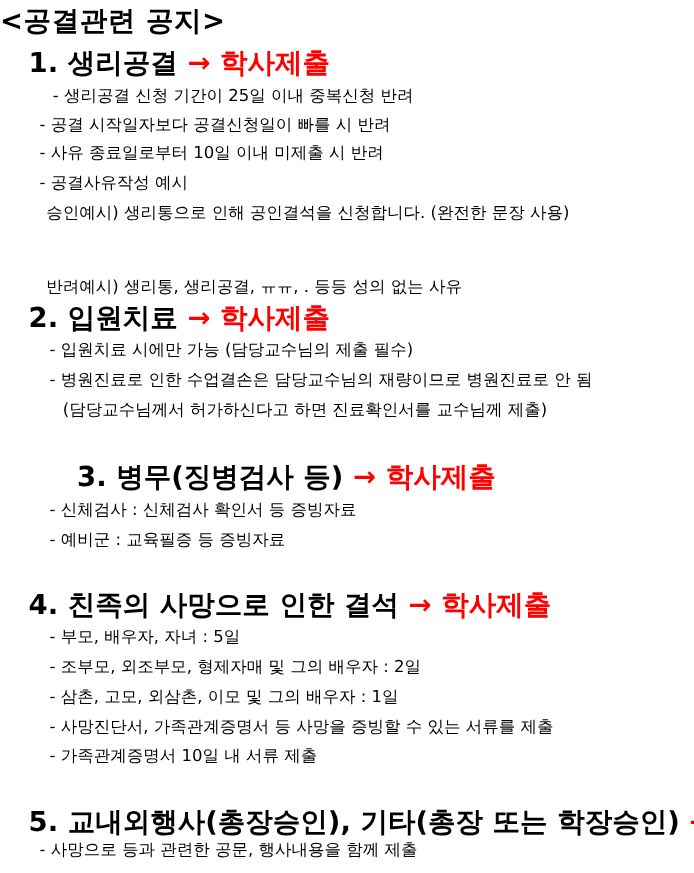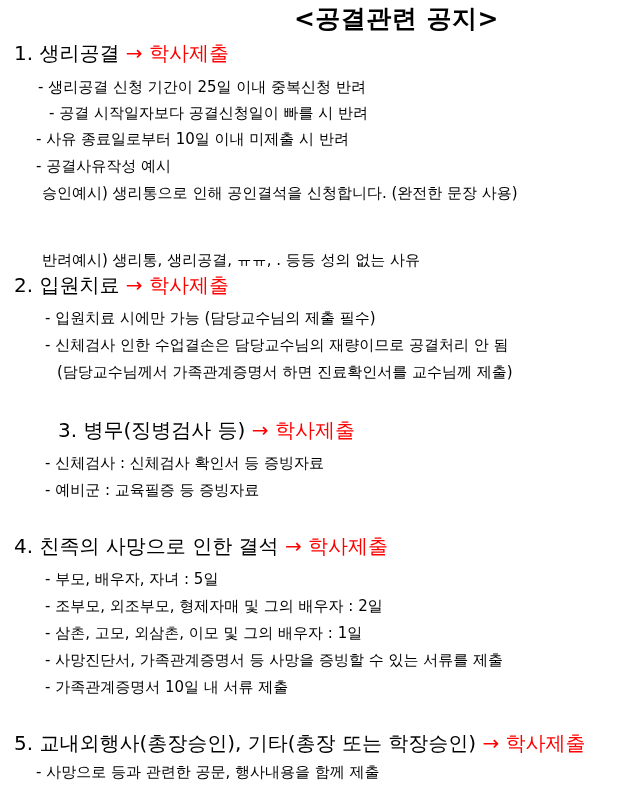--- a/index.html
+++ b/index.html
@@ -13,30 +13,30 @@
       overflow: hidden;
       position: relative;
       font-family: "DejaVu Sans", "Liberation Sans", sans-serif;
       color: #000000;
     }
     .title {
       position: absolute;
       top: 2px;
       left: 0;
       width: 499px;
-      text-align: right;
+      text-align: left;
       font-size: 25px;
       font-weight: bold;
       letter-spacing: 0.5px;
     }
     .section-head {
       position: absolute;
-      left: 14px;
-      font-size: 20px;
-      font-weight: normal;
+      left: 26px;
+      font-size: 25px;
+      font-weight: bold;
       white-space: nowrap;
     }
     .arrow, .dest {
       color: #ff0000;
     }
     .item {
       position: absolute;
       font-size: 15px;
       white-space: nowrap;
       font-weight: normal;
@@ -46,36 +46,36 @@
 <body>
 
 <div class="title">&lt;공결관련 공지&gt;</div>
 
 <div class="section-head" style="top:40px;">
   <span>1.</span>
   <span>생리공결</span>
   <span class="arrow">→</span>
   <span class="dest">학사제출</span>
 </div>
-<div class="item" style="top:78px; left:38px;">- 생리공결 신청 기간이 25일 이내 중복신청 반려</div>
-<div class="item" style="top:104px; left:36px;margin-left:13px;">- 공결 시작일자보다 공결신청일이 빠를 시 반려</div>
+<div class="item" style="top:78px; left:48px;">- 생리공결 신청 기간이 25일 이내 중복신청 반려</div>
+<div class="item" style="top:104px; left:36px;">- 공결 시작일자보다 공결신청일이 빠를 시 반려</div>
 <div class="item" style="top:130px; left:36px;">- 사유 종료일로부터 10일 이내 미제출 시 반려</div>
 <div class="item" style="top:157px; left:36px;">- 공결사유작성 예시</div>
 <div class="item" style="top:184px; left:42px;">승인예시) 생리통으로 인해 공인결석을 신청합니다. (완전한 문장 사용)</div>
 <div class="item" style="top:211px; left:42px;margin-top:40px;">반려예시) 생리통, 생리공결, ㅠㅠ, . 등등 성의 없는 사유</div>
 
 <div class="section-head" style="top:272px;">
   <span>2.</span>
   <span>입원치료</span>
   <span class="arrow">→</span>
   <span class="dest">학사제출</span>
 </div>
 <div class="item" style="top:309px; left:45px;">- 입원치료 시에만 가능 (담당교수님의 제출 필수)</div>
-<div class="item" style="top:336px; left:45px;">- 신체검사 인한 수업결손은 담당교수님의 재량이므로 공결처리 안 됨</div>
-<div class="item" style="top:363px; left:57px;">(담당교수님께서 가족관계증명서 하면 진료확인서를 교수님께 제출)</div>
+<div class="item" style="top:336px; left:45px;">- 병원진료로 인한 수업결손은 담당교수님의 재량이므로 병원진료로 안 됨</div>
+<div class="item" style="top:363px; left:57px;">(담당교수님께서 허가하신다고 하면 진료확인서를 교수님께 제출)</div>
 
 <div class="section-head" style="top:417px;margin-left:44px;">
   <span>3.</span>
   <span>병무(징병검사 등)</span>
   <span class="arrow">→</span>
   <span class="dest">학사제출</span>
 </div>
 <div class="item" style="top:454px; left:45px;">- 신체검사 : 신체검사 확인서 등 증빙자료</div>
 <div class="item" style="top:481px; left:45px;">- 예비군 : 교육필증 등 증빙자료</div>
 

